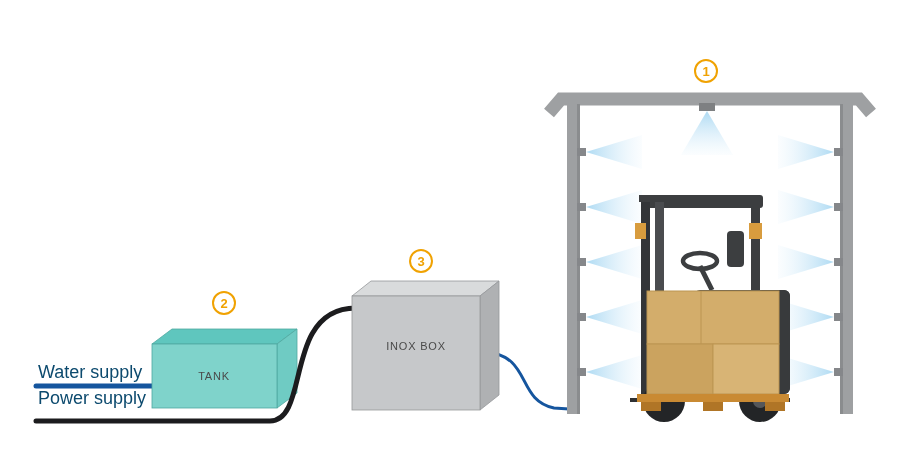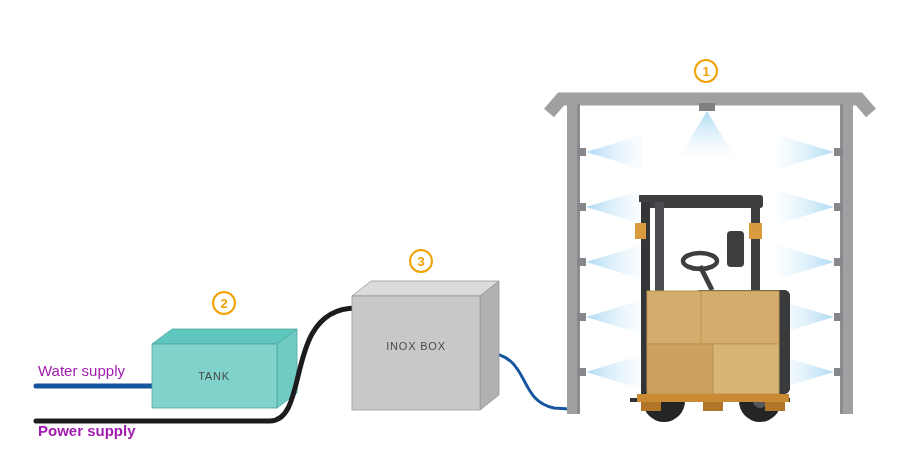--- a/index.html
+++ b/index.html
@@ -5,23 +5,23 @@
   html,body{margin:0;padding:0;background:#fff;}
   .stage{
     position:relative;width:900px;height:463px;background:#ffffff;
     overflow:hidden;font-family:"Liberation Sans", sans-serif;
   }
   .stage svg{position:absolute;left:0;top:0;}
   .title{
     position:absolute;top:16px;right:34px;
     font-size:18px;font-weight:700;color:#1a1a1a;letter-spacing:.2px;
   }
-  .lbl{position:absolute;font-size:15px;color:#a21caf;}
+  .lbl{position:absolute;font-size:18px;color:#0c4a6e;}
   .lbl-water{left:38px;top:362px;}
-  .lbl-power{left:38px;top:422px;font-weight:bold;}
+  .lbl-power{left:38px;top:388px;}
   svg text{font-family:"Liberation Sans", sans-serif;}
 </style>
 </head>
 <body>
 
 <div class="stage">
 
   <div class="lbl lbl-water">Water supply</div>
   <div class="lbl lbl-power">Power supply</div>
 

